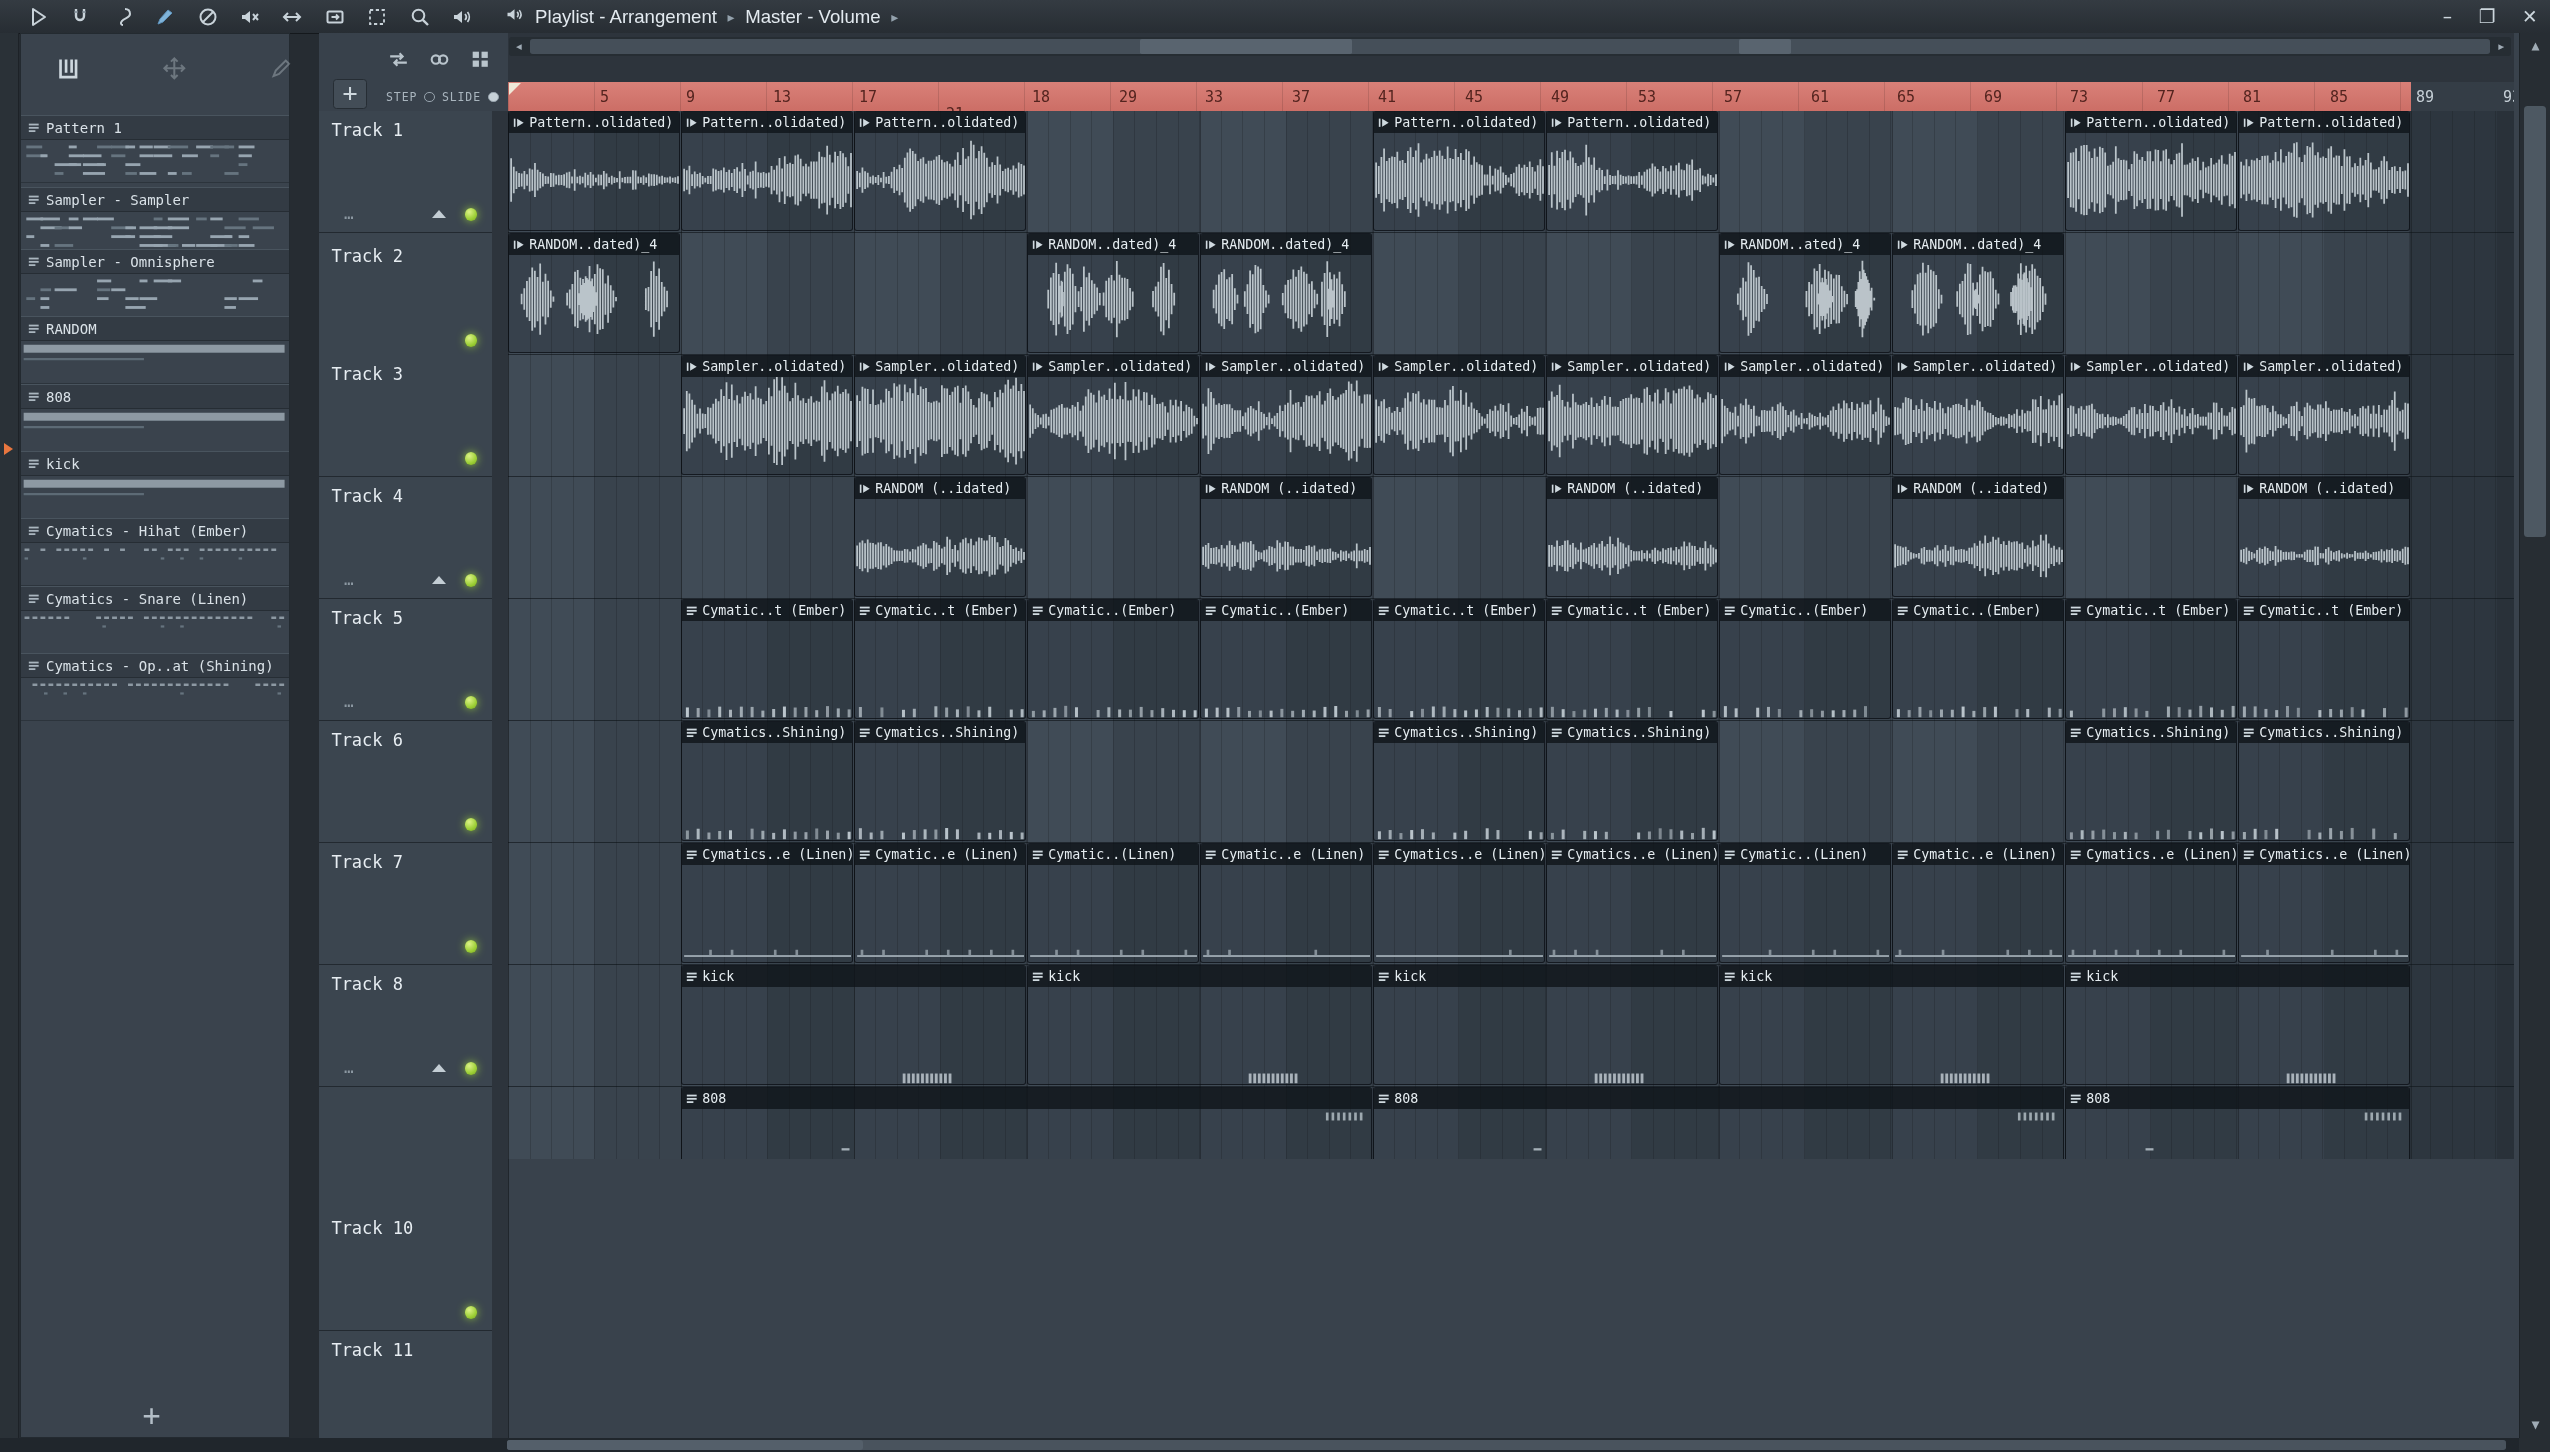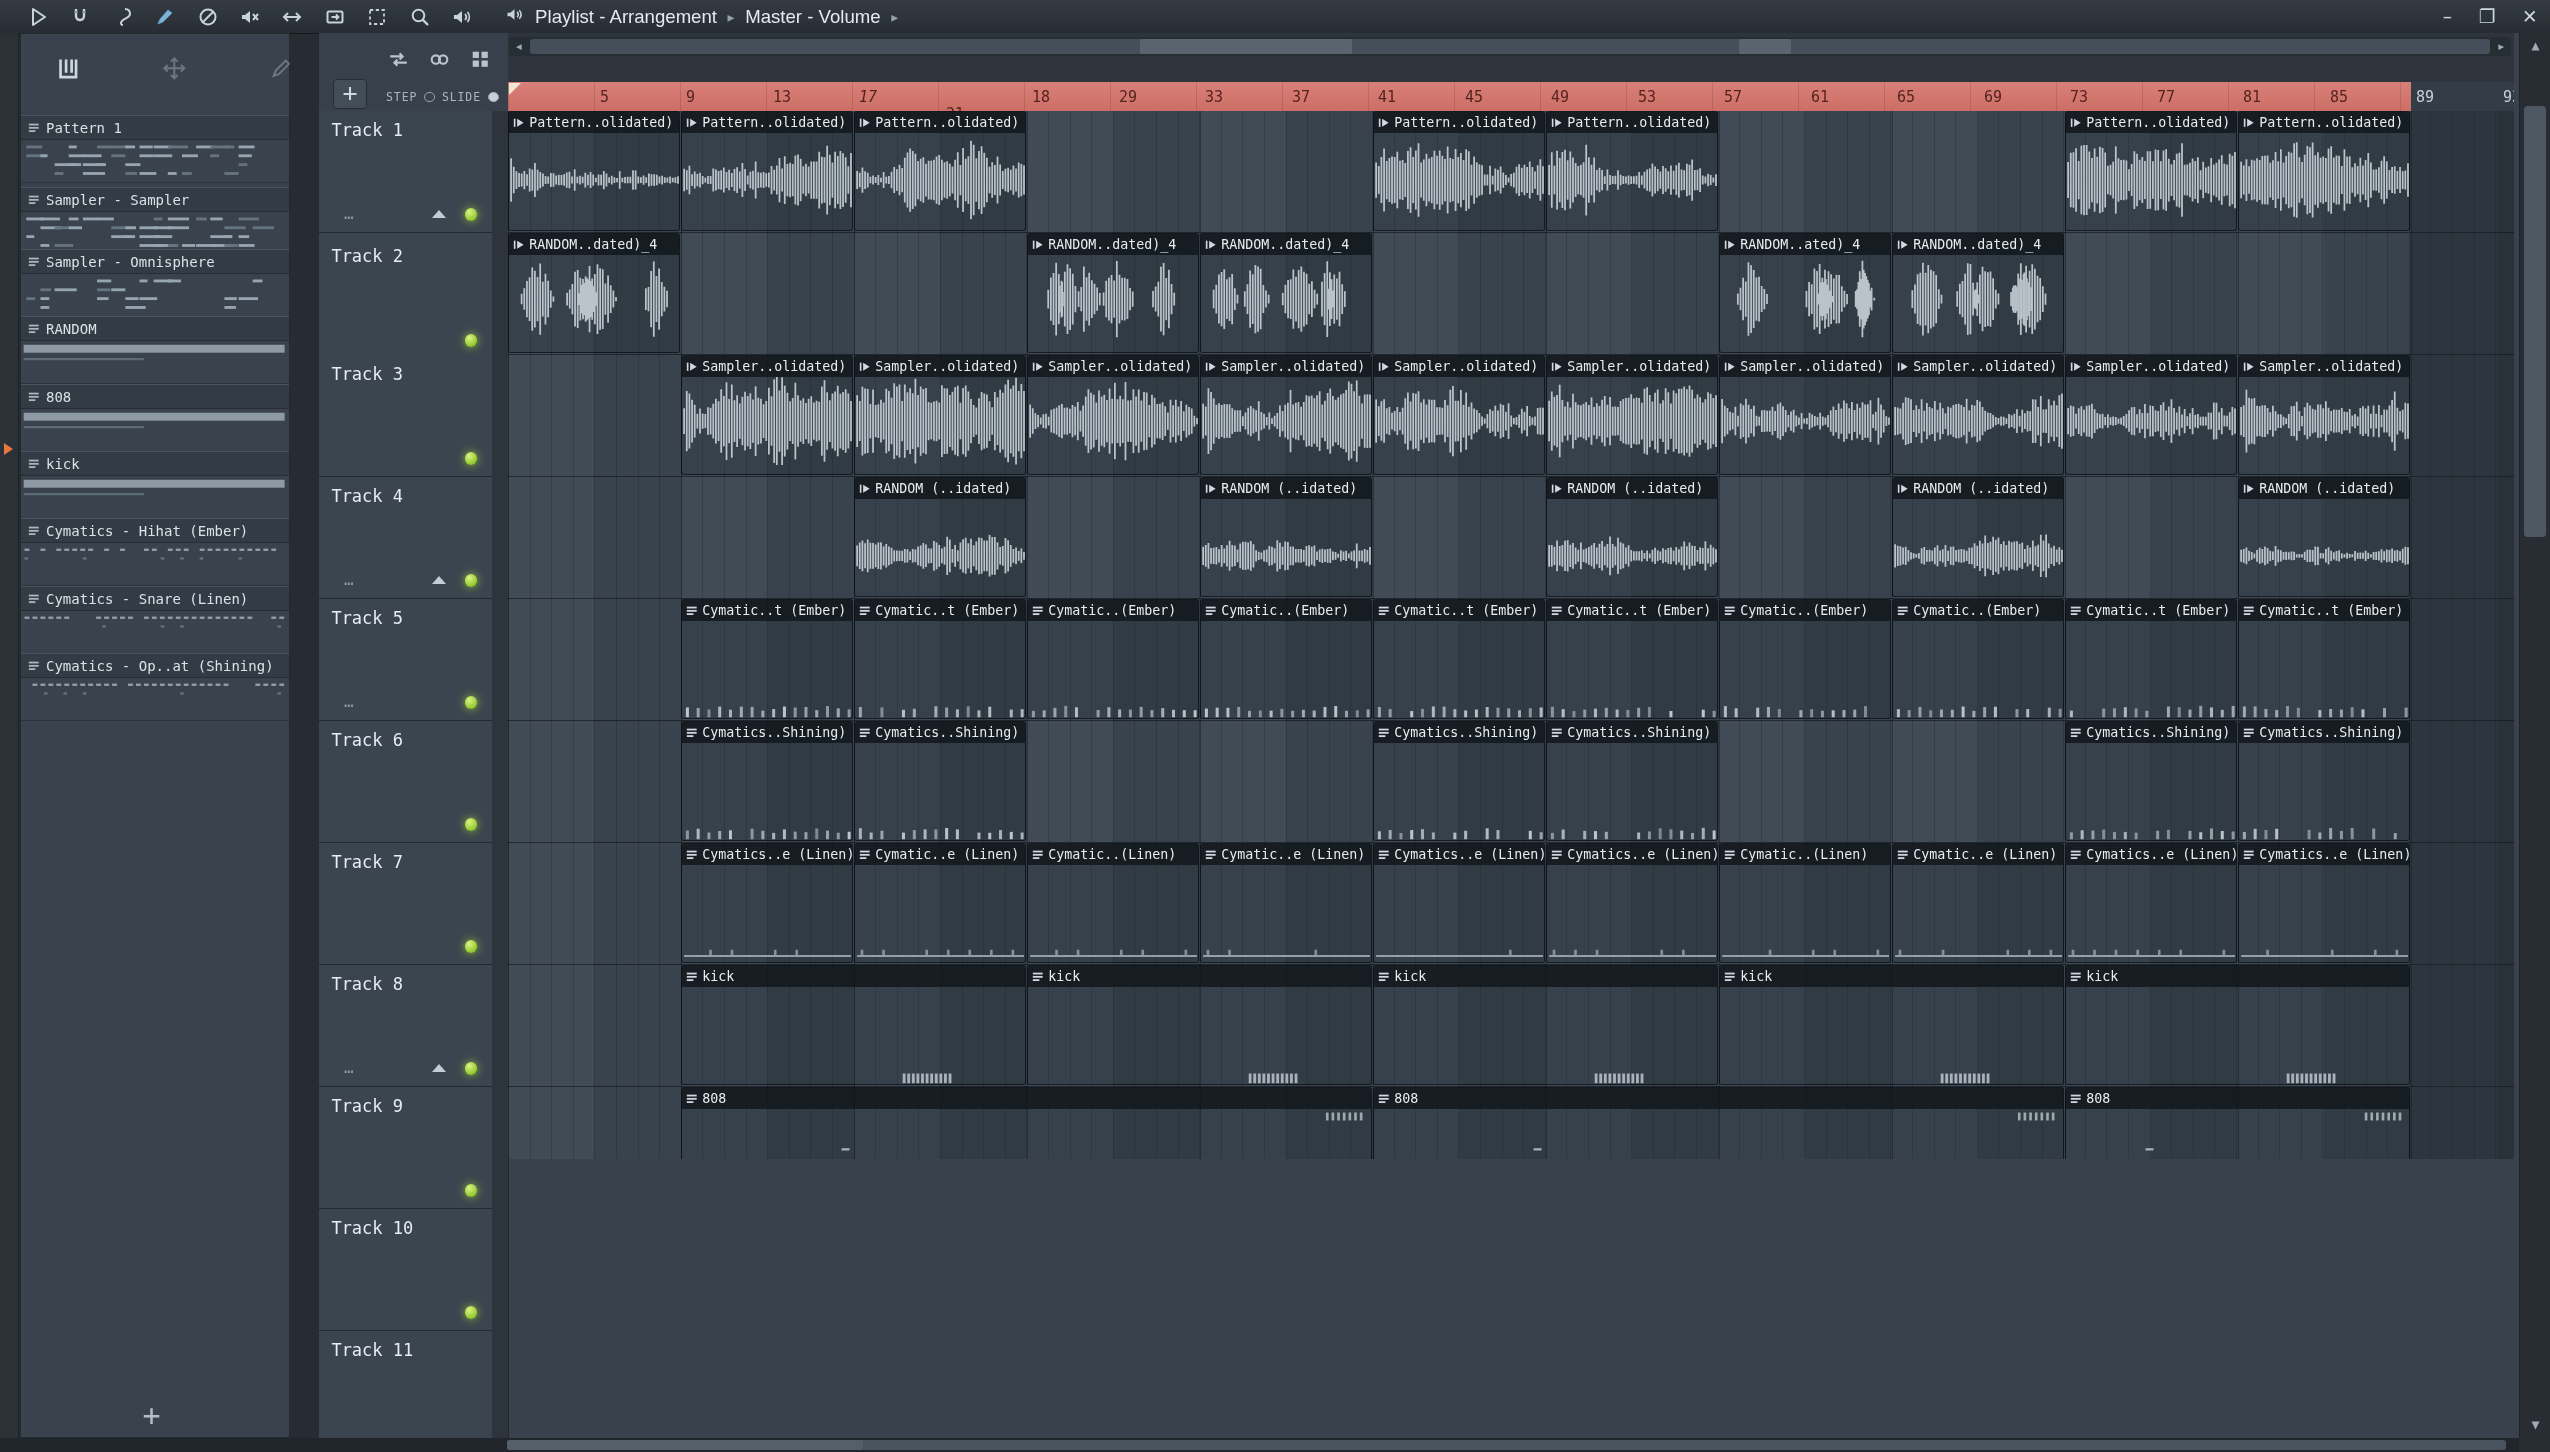--- a/index.html
+++ b/index.html
@@ -533,21 +533,21 @@
       <span>SLIDE</span>
       <span class="tog on"></span>
     </div>
     <div id="ruler">
       <div id="rulerred" style="width: 1903px;"></div>
       <div id="rulermarker"></div>
       <div id="rulernums">
           <span class="rnum red" style="left: 92px;">5</span>
           <span class="rnum red" style="left: 178px;">9</span>
           <span class="rnum red" style="left: 265px;">13</span>
-          <span class="rnum red" style="left: 351px; font-style: italic;">17</span>
+          <span class="rnum red" style="left: 351px;">17</span>
           <span class="rnum red" style="left: 438px; margin-top: 17px;">21</span>
           <span class="rnum red" style="left: 524px;">18</span>
           <span class="rnum red" style="left: 611px;">29</span>
           <span class="rnum red" style="left: 697px;">33</span>
           <span class="rnum red" style="left: 784px;">37</span>
           <span class="rnum red" style="left: 870px;">41</span>
           <span class="rnum red" style="left: 957px;">45</span>
           <span class="rnum red" style="left: 1043px;">49</span>
           <span class="rnum red" style="left: 1130px;">53</span>
           <span class="rnum red" style="left: 1216px;">57</span>
@@ -593,24 +593,20 @@
           <span class="led"></span>
         </div>
         <div class="tname" style="top: 732px; height: 122px;">
           <span class="nm">Track 7</span>
           <span class="led"></span>
         </div>
         <div class="tname" style="top: 854px; height: 122px;">
           <span class="nm">Track 8</span>
           <span class="tdots">…</span>
           <span class="tri"></span>
-          <span class="led"></span>
-        </div>
-        <div class="tname" style="top: 976px; height: 122px;">
-          <span class="nm">Track 9</span>
           <span class="led"></span>
         </div>
         <div class="tname" style="top: 1098px; height: 122px;">
           <span class="nm">Track 10</span>
           <span class="led"></span>
         </div>
         <div class="tname" style="top: 1220px; height: 122px;">
           <span class="nm">Track 11</span>
         </div>
       </div>

